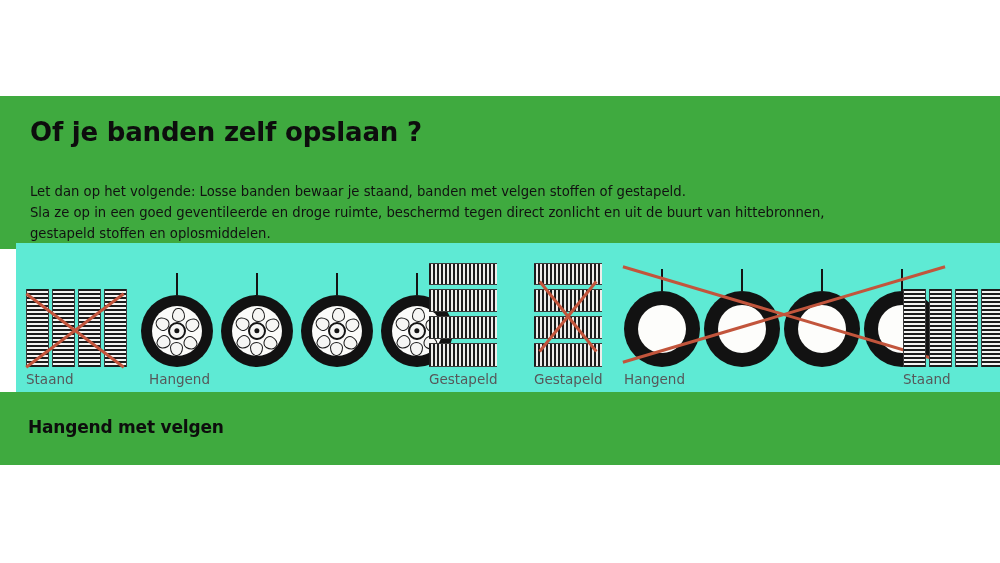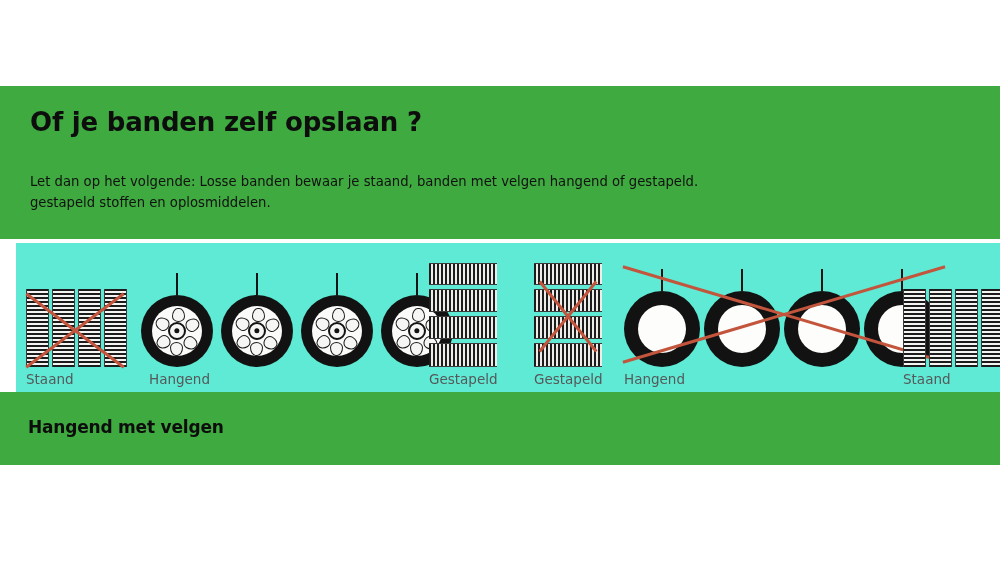--- a/index.html
+++ b/index.html
@@ -21,21 +21,21 @@
 
   
   .green-band {
     position: absolute;
     left: 0;
     width: 1000px;
     background: #3faa3f;
     box-sizing: border-box;
   }
   #header-band {
-    top: 86px;
+    top: 96px;
     height: 153px;
     padding: 22px 30px 0 30px;
   }
   #title {
     font-family: "DejaVu Sans", sans-serif;
     font-weight: bold;
     font-size: 26px;
     color: #0d0d0d;
     letter-spacing: -0.2px;
     margin: 0;
@@ -192,21 +192,22 @@
   }
 </style>
 </head>
 <body>
 
 <div id="page">
 
   <div class="green-band" id="header-band">
     <h1 id="title">Of je banden zelf opslaan ?</h1>
     <p id="intro">
-      <span class="line">Let dan op het volgende: Losse banden bewaar je staand, banden met velgen hangend of gestapeld.</span>
+      <span class="line">Let dan op het volgende: Losse banden bewaar je staand, banden met velgen stoffen of gestapeld.</span>
+      <span class="line">Sla ze op in een goed geventileerde en droge ruimte, beschermd tegen direct zonlicht en uit de buurt van hittebronnen,</span>
       <span class="line">gestapeld stoffen en oplosmiddelen.</span>
     </p>
   </div>
 
   <div id="illustrations">
 
     <div class="group" style="left:10px; bottom:6px;">
       <div class="group-art" style="height:78px;">
         <div class="standing-row" style="height:78px;">
           <div class="tread-col" style="width:21px;height:78px;margin-right:3px;"></div>

